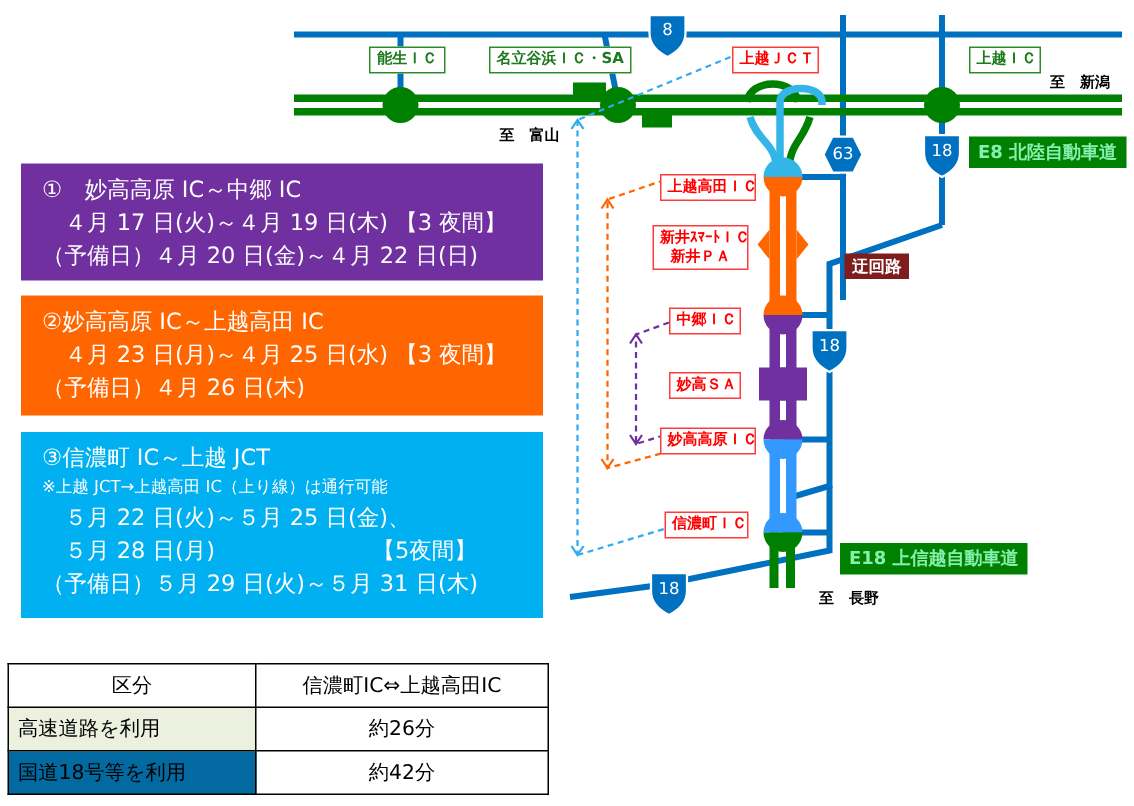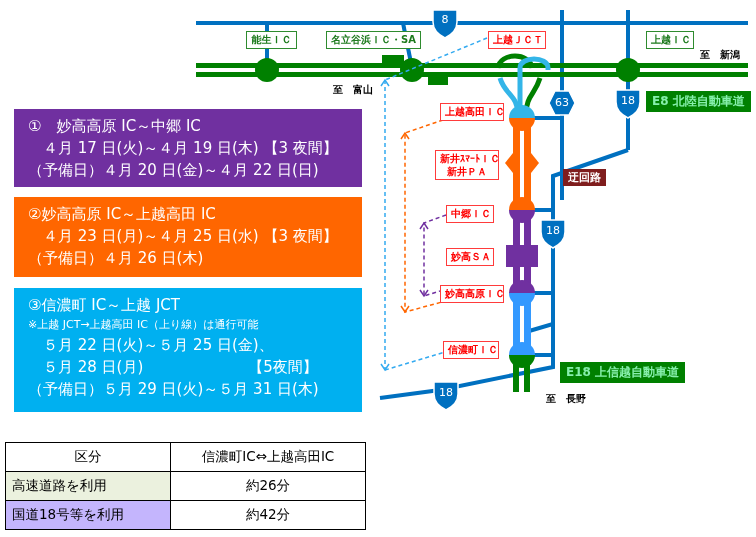--- a/index.html
+++ b/index.html
@@ -16,21 +16,21 @@
   .red-label { border:1px solid #ff3b3b; color:#ff0000; }
   .road-name { position:absolute; background:#008000; color:#86efac; font-size:12px; font-weight:bold; padding:2px 6px; white-space:nowrap; }
   .detour-name { position:absolute; background:#7f1d1d; color:#fff; font-size:11px; font-weight:bold; padding:1px 5px; }
   .dest { position:absolute; font-size:10px; font-weight:bold; color:#000; white-space:nowrap; }
   table.info { position:absolute; left:5px; top:442px; border-collapse:collapse; font-size:13.5px; }
   table.info td { border:1px solid #000; height:28px; padding:0 6px; }
   table.info td.h { text-align:center; }
   table.info td.c { text-align:center; width:182px; }
   table.info td.l { width:152px; }
   .row-green { background:#ebf1de; }
-  .row-blue { background:#c4b5fd; }
+  .row-blue { background:#0369a1; }
 </style>
 </head>
 <body>
 
 <svg class="abs" style="left:0;top:0" width="756" height="440">
 
   <g stroke="#0070c0" stroke-width="4" fill="none">
     <line x1="196" y1="23" x2="748" y2="23"></line>
     <line x1="267" y1="23" x2="267" y2="68"></line>
     <line x1="403" y1="23" x2="412" y2="68"></line>
@@ -126,21 +126,21 @@
 <div class="abs" style="left:549px;top:96px;width:26px;text-align:center;color:#fff;font-size:11px;">63</div>
 <div class="abs" style="left:616px;top:94px;width:24px;text-align:center;color:#fff;font-size:11px;">18</div>
 <div class="abs" style="left:541px;top:224px;width:24px;text-align:center;color:#fff;font-size:11px;">18</div>
 <div class="abs" style="left:434px;top:386px;width:24px;text-align:center;color:#fff;font-size:11px;">18</div>
 
 <div class="box-label green-label" style="left:218px;top:31px;width:51px;margin-left:28px;">能生ＩＣ</div>
 <div class="box-label green-label" style="left:326px;top:31px;width:95px;">名立谷浜ＩＣ・SA</div>
 <div class="box-label green-label" style="left:646px;top:31px;width:48px;">上越ＩＣ</div>
 
 <div class="box-label red-label" style="left:488px;top:31px;width:58px;">上越ＪＣＴ</div>
-<div class="box-label red-label" style="left:440px;top:103px;width:64px;">上越高田ＩＣ</div>
+<div class="box-label red-label" style="left:440px;top:116px;width:64px;">上越高田ＩＣ</div>
 <div class="box-label red-label" style="left:435px;top:150px;width:64px;line-height:13px;">
   <div>新井ｽﾏｰﾄＩＣ</div>
   <div>新井ＰＡ</div>
 </div>
 <div class="box-label red-label" style="left:446px;top:205px;width:48px;">中郷ＩＣ</div>
 <div class="box-label red-label" style="left:446px;top:248px;width:48px;">妙高ＳＡ</div>
 <div class="box-label red-label" style="left:440px;top:285px;width:64px;">妙高高原ＩＣ</div>
 <div class="box-label red-label" style="left:443px;top:341px;width:56px;">信濃町ＩＣ</div>
 
 <div class="road-name" style="left:646px;top:91px;">E8 北陸自動車道</div>

